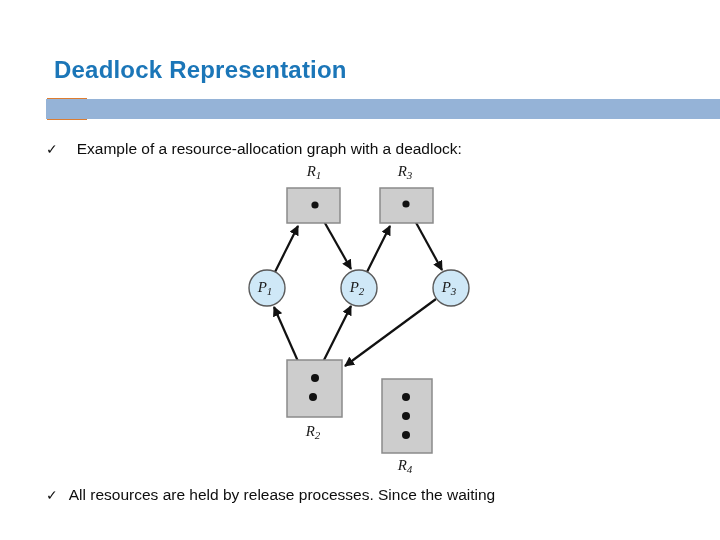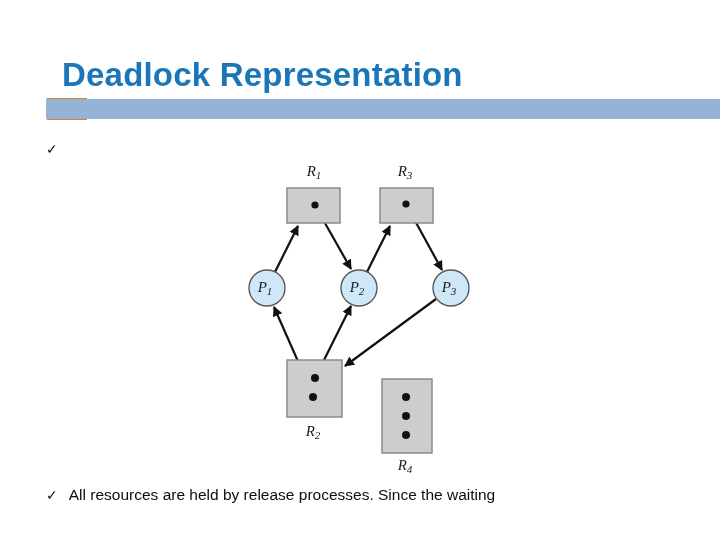--- a/index.html
+++ b/index.html
@@ -1,22 +1,22 @@
 <!DOCTYPE html>
 <html><head>
 <meta charset="utf-8">
 <style>
   html,body { margin:0; padding:0; background:#ffffff; }
   .slide {
     position:relative; width:720px; height:540px; background:#ffffff;
     font-family:"Liberation Sans", sans-serif; overflow:hidden; color:#111;
   }
   .title {
-    position:absolute; left:62px; top:56px;
-    font-size:33px; font-weight:600; color:#1b76b8; letter-spacing:0.2px;
+    position:absolute; left:54px; top:56px;
+    font-size:24px; font-weight:600; color:#1b76b8; letter-spacing:0.2px;
   }
   .page-badge {
     position:absolute; left:3px; top:98px; width:40px; height:22px;
     background:#dd7d31; color:#ffffff; font-size:9px; font-weight:bold;
     display:flex; align-items:center; justify-content:center; letter-spacing:0.5px;margin-left:44px;
   }
   .header-bar {
     position:absolute; left:46px; top:99px; right:0; height:20px;
     background:#95b3d7;
   }
@@ -48,20 +48,21 @@
 
 <div class="slide">
 
   <div class="title">Deadlock Representation</div>
 
   <div class="page-badge">13 / 51</div>
   <div class="header-bar"></div>
 
   <div class="bullet bullet1">
     <span class="mark">✓</span>
+    <span class="btext">Example of a resource-allocation graph with a deadlock:</span>
   </div>
 
   <svg class="diagram" viewBox="0 0 245 322" width="245" height="322" xmlns="http://www.w3.org/2000/svg">
     <defs>
       <marker id="ah" markerUnits="userSpaceOnUse" markerWidth="11" markerHeight="10" refX="9" refY="5" orient="auto">
         <path d="M0,0 L10,5 L0,10 Z" fill="#111111"></path>
       </marker>
     </defs>
 
     <line class="edge" x1="45" y1="112" x2="68" y2="66"></line>

